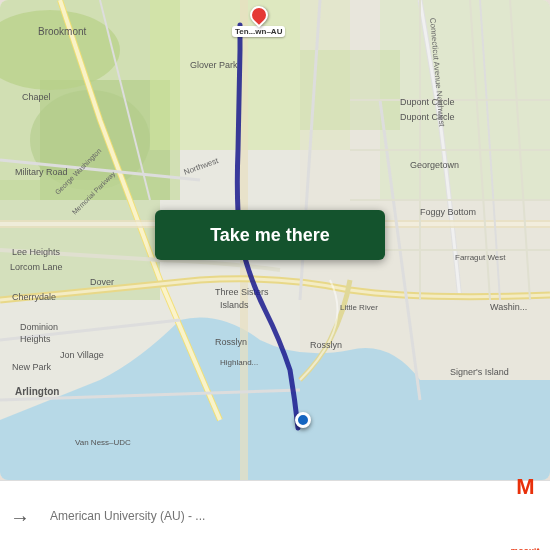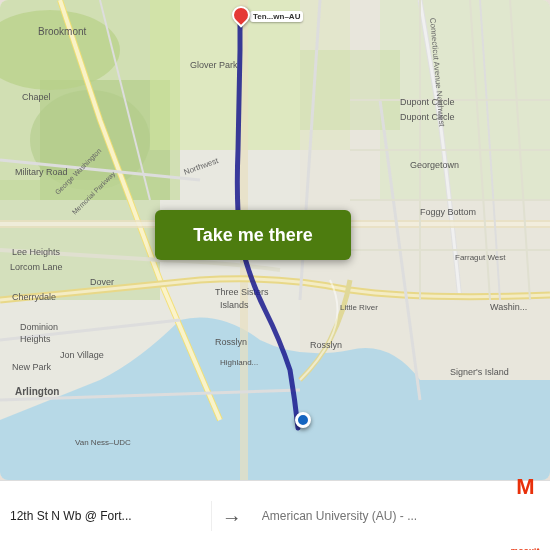--- a/index.html
+++ b/index.html
@@ -25,23 +25,23 @@
       position: absolute;
       top: 0; left: 0;
       width: 100%; height: 100%;
     }
 
     
     #take-me-there-btn {
       position: absolute;
       top: 210px;
       left: 155px;
-      width: 196px;
+      width: 230px;
       height: 50px;
-      background-color: #4d7c0f;
+      background-color: #14532d;
       color: white;
       border: none;
       border-radius: 6px;
       font-size: 18px;
       font-weight: bold;
       cursor: pointer;
       display: flex;
       align-items: center;
       justify-content: center;
       box-shadow: 0 2px 8px rgba(0,0,0,0.4);
@@ -74,21 +74,21 @@
       z-index: 10;
     }
 
     
     #red-pin {
       position: absolute;
       top: 6px;
       left: 232px;
       z-index: 10;
       display: flex;
-      flex-direction: row;
+      flex-direction: column;
       align-items: center;
     }
     #red-pin-circle {
       width: 18px;
       height: 18px;
       background: #e53935;
       border-radius: 50% 50% 50% 0;
       transform: rotate(-45deg);
       border: 2px solid white;
       box-shadow: 0 1px 3px rgba(0,0,0,0.4);
@@ -289,23 +289,20 @@
     <div id="pin-label">Ten...wn–AU</div>
   </div>
 
   <div id="blue-dot"></div>
 
   <button id="take-me-there-btn">Take me there</button>
 
 </div>
 
 <div id="bottom-bar">
-  <div id="origin-section">
-    <div id="origin-text">12th St N Wb @ Fort...</div>
-  </div>
   <div id="arrow-section">→</div>
   <div id="dest-section">
     <div id="dest-text">American University (AU) - ...</div>
   </div>
   <div id="moovit-logo">
     <div id="moovit-m">M</div>
     <div id="moovit-word">moovit</div>
   </div>
 </div>
 

